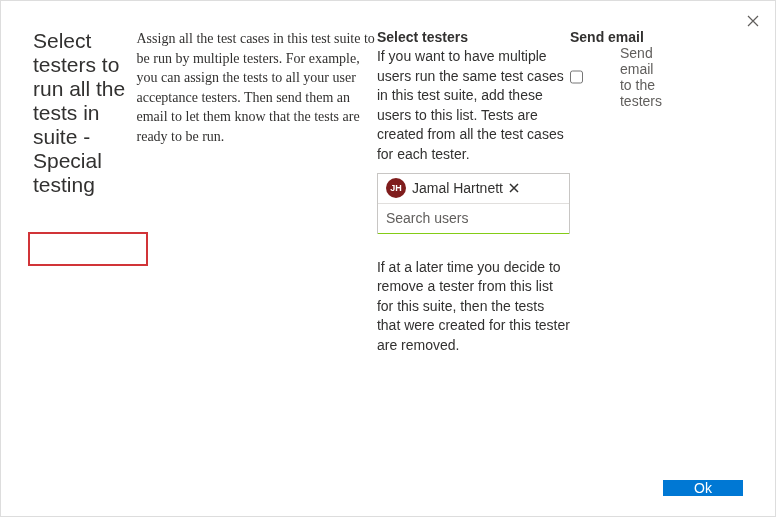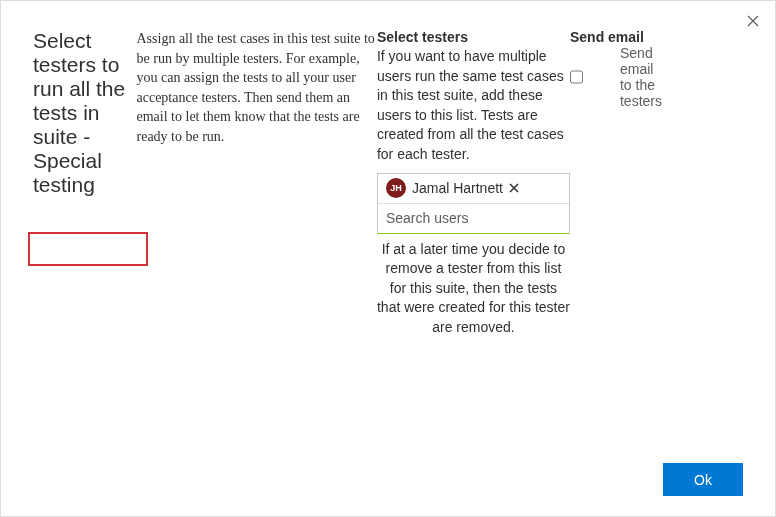--- a/index.html
+++ b/index.html
@@ -127,23 +127,22 @@
     }
     .highlight-box {
       position: absolute;
       border: 2px solid #d13438;
       pointer-events: none;
     }
     .note {
       font-size: 14px;
       color: #323130;
       line-height: 1.4;
-      margin-top: 6px;
+      margin-top: 24px;
       margin-bottom: 20px;
-      text-align: center;
     }
     .email-section .section-label {
       margin-bottom: 0;
     }
     .checkbox-row {
       display: flex;
       align-items: center;
       gap: 32px;
     }
     .checkbox {
@@ -159,21 +158,21 @@
     }
     .footer {
       margin-top: auto;
       display: flex;
       justify-content: flex-end;
       gap: 8px;
       padding-top: 12px;
     }
     .btn {
       min-width: 80px;
-      height: 33px;
+      height: 16px;
       padding: 0 18px;
       font-size: 14px;
       font-family: inherit;
       border: none;
       cursor: pointer;
       display: flex;
       align-items: center;
       justify-content: center;
     }
     .btn-primary {

